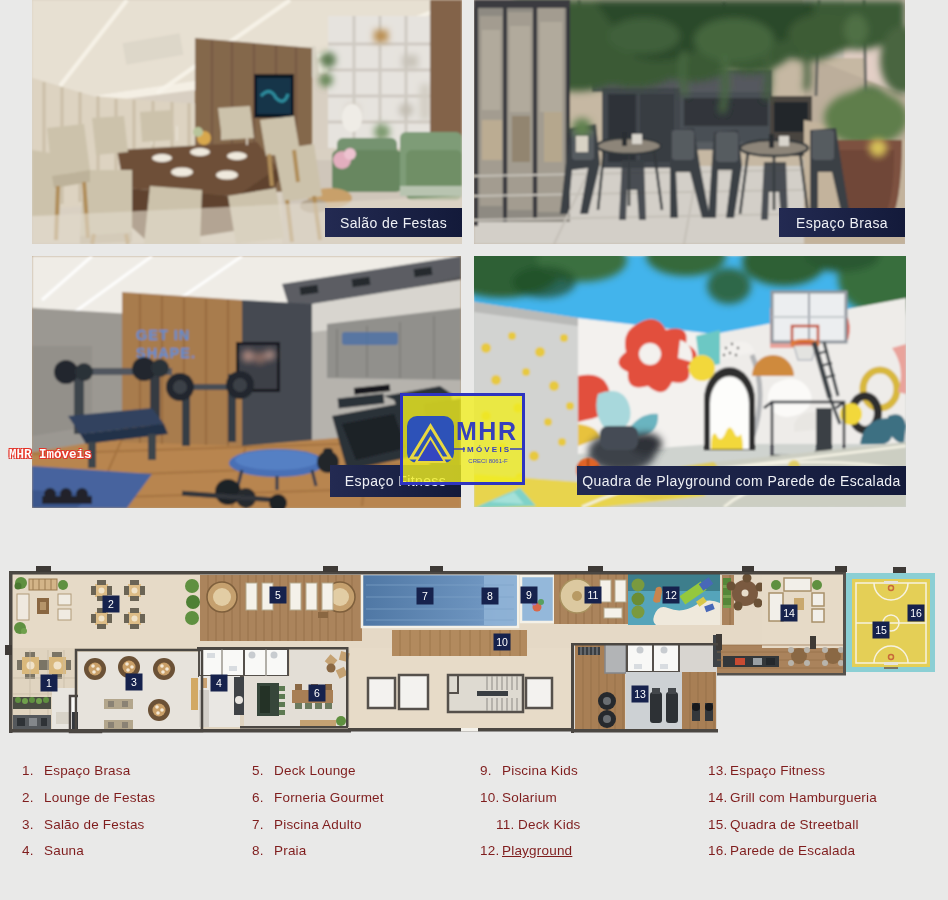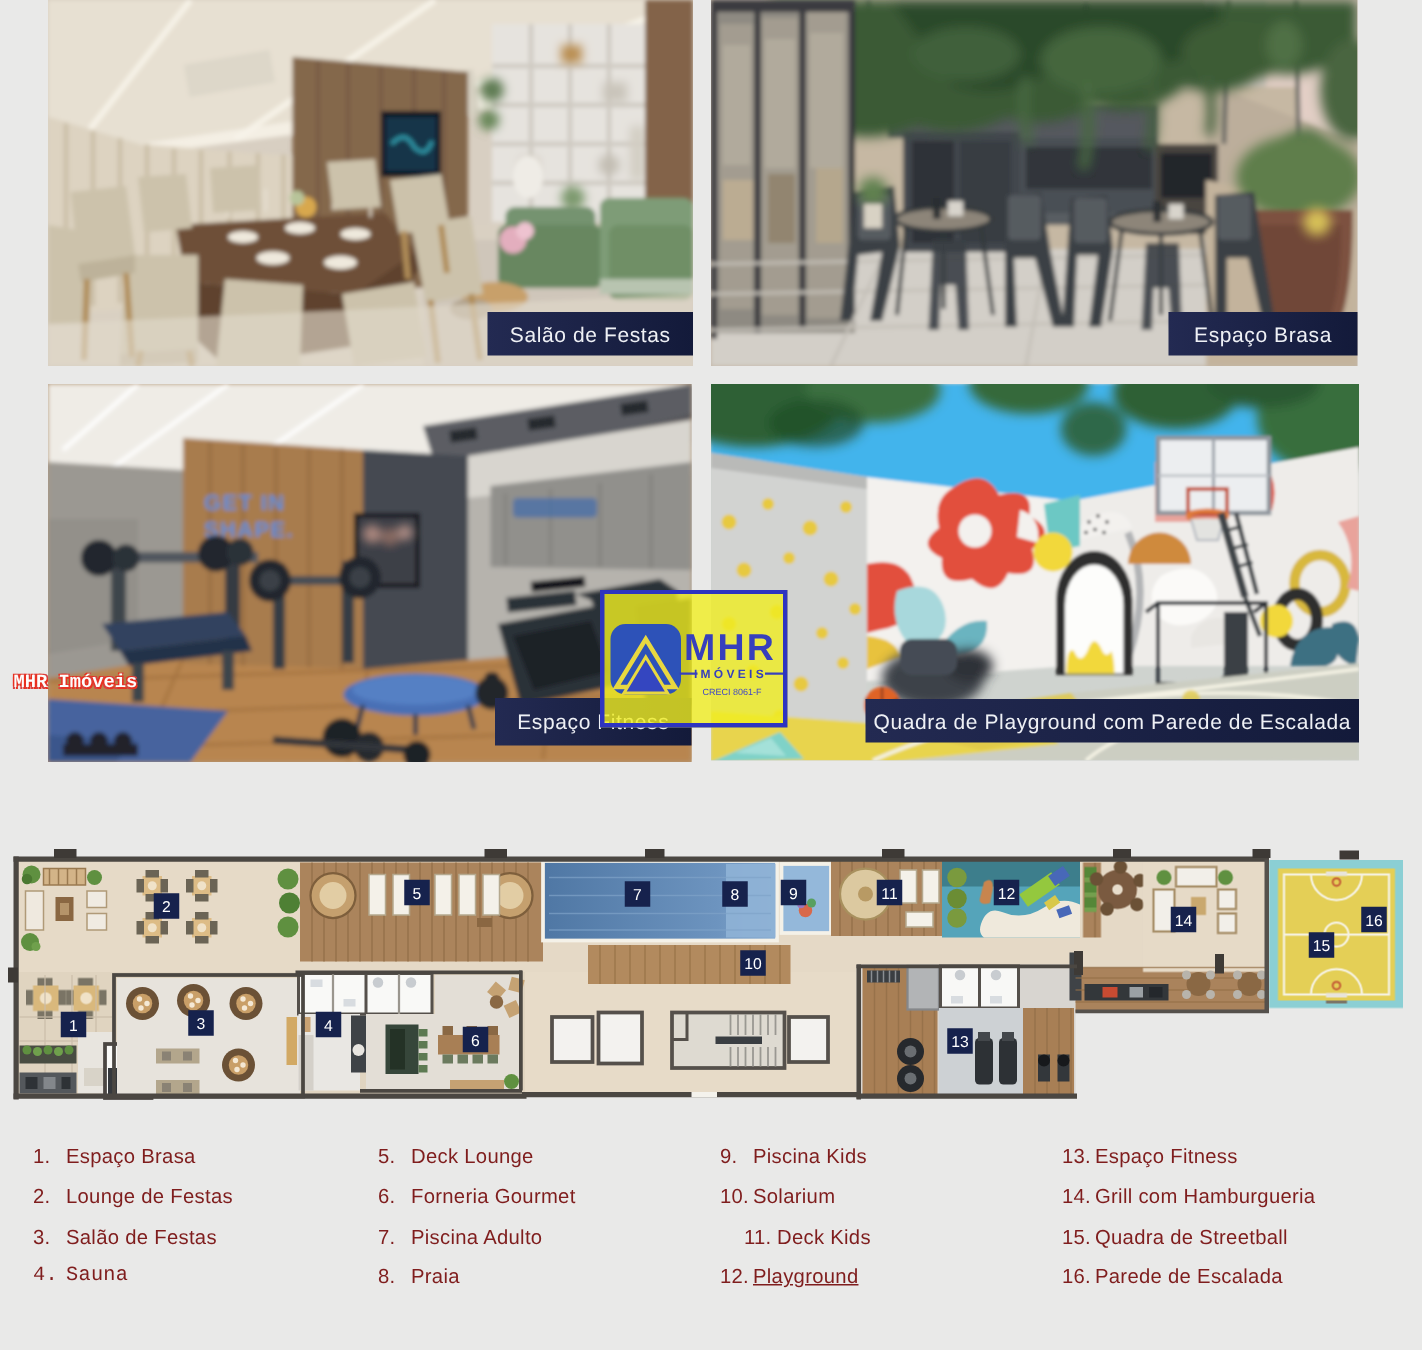--- a/index.html
+++ b/index.html
@@ -1182,21 +1182,21 @@
       <text x="881" y="634">15</text>
 
 <rect x="907.5" y="604.5" width="17" height="17" fill="#16224d"></rect>
       <text x="916" y="617">16</text>
 </g>
 </svg>
 
 <div class="leg" style="left:22px;top:763px;"><b>1.</b>Espaço Brasa</div>
 <div class="leg" style="left:22px;top:790px;"><b>2.</b>Lounge de Festas</div>
 <div class="leg" style="left:22px;top:817px;"><b>3.</b>Salão de Festas</div>
-<div class="leg" style="left:22px;top:843px;font-family:Liberation Mono, monospace;"><b>4.</b>Sauna</div>
+<div class="leg" style="left:22px;top:843px;"><b>4.</b>Sauna</div>
 <div class="leg" style="left:252px;top:763px;"><b>5.</b>Deck Lounge</div>
 <div class="leg" style="left:252px;top:790px;"><b>6.</b>Forneria Gourmet</div>
 <div class="leg" style="left:252px;top:817px;"><b>7.</b>Piscina Adulto</div>
 <div class="leg" style="left:252px;top:843px;"><b>8.</b>Praia</div>
 <div class="leg" style="left:480px;top:763px;"><b>9.</b>Piscina Kids</div>
 <div class="leg" style="left:480px;top:790px;"><b>10.</b>Solarium</div>
 <div class="leg" style="left:480px;top:817px;margin-left:16px;"><b>11.</b>Deck Kids</div>
 <div class="leg" style="left:480px;top:843px;text-decoration:underline;"><b>12.</b>Playground</div>
 <div class="leg" style="left:708px;top:763px;"><b>13.</b>Espaço Fitness</div>
 <div class="leg" style="left:708px;top:790px;"><b>14.</b>Grill com Hamburgueria</div>

